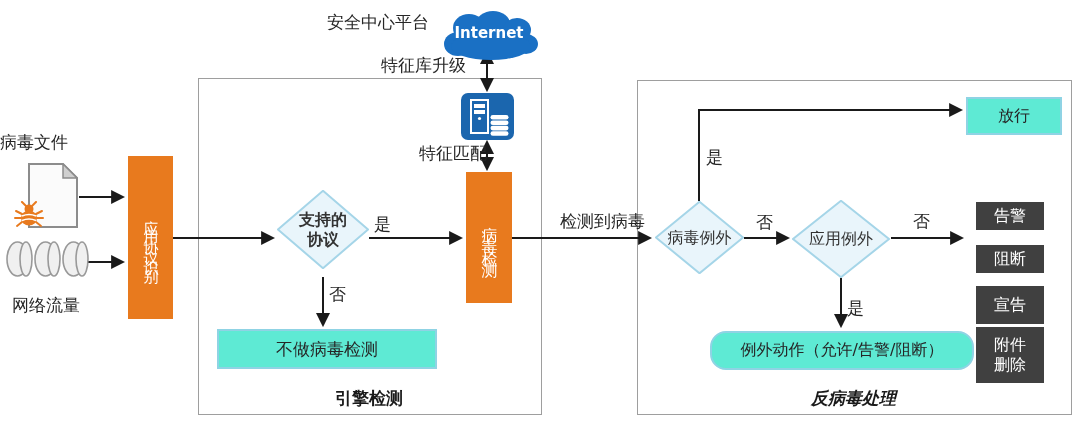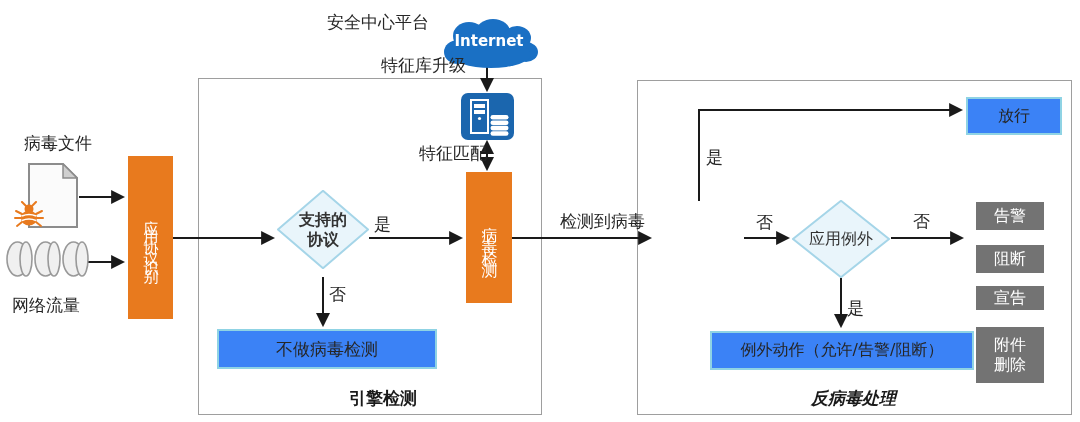--- a/index.html
+++ b/index.html
@@ -5,35 +5,35 @@
   html,body{margin:0;padding:0;background:#fff;}
   body{font-family:"DejaVu Sans","Liberation Sans",sans-serif;color:#262626;}
   #stage{position:relative;width:1080px;height:422px;background:#fff;overflow:hidden;}
   .abs{position:absolute;}
   .lbl{position:absolute;font-size:17px;line-height:1.15;color:#262626;white-space:nowrap;}
   .lbl-sm{position:absolute;font-size:17px;color:#262626;white-space:nowrap;}
   .group-box{position:absolute;border:1.5px solid #9E9E9E;background:transparent;}
   .group-label{position:absolute;font-size:17px;font-weight:bold;text-align:center;color:#1a1a1a;}
   .orange-box{position:absolute;background:#E87A1E;color:#fff;display:flex;align-items:center;justify-content:center;text-align:center;}
   .vtext{writing-mode:vertical-rl;text-orientation:upright;}
-  .light-box{position:absolute;background:#3b82f6;border:2px solid #8FD3E4;display:flex;align-items:center;justify-content:center;text-align:center;font-size:17px;color:#262626;white-space:pre-line;}
+  .light-box{position:absolute;background:#5eead4;border:2px solid #8FD3E4;display:flex;align-items:center;justify-content:center;text-align:center;font-size:17px;color:#262626;white-space:pre-line;}
   .diamond{position:absolute;}
   .diamond svg{position:absolute;left:0;top:0;width:100%;height:100%;}
   .diamond .dtext{position:absolute;inset:0;display:flex;align-items:center;justify-content:center;text-align:center;font-size:16px;color:#333;white-space:pre-line;line-height:1.25;}
-  .action-box{position:absolute;background:#737373;color:#fff;display:flex;align-items:center;justify-content:center;text-align:center;font-size:16px;white-space:pre-line;line-height:1.25;}
+  .action-box{position:absolute;background:#404040;color:#fff;display:flex;align-items:center;justify-content:center;text-align:center;font-size:16px;white-space:pre-line;line-height:1.25;}
   .internet-text{position:absolute;inset:0;display:flex;align-items:center;justify-content:center;color:#fff;font-weight:bold;font-size:15px;padding-bottom:8px;}
 </style>
 </head>
 <body>
 
 <div id="stage">
 
   <div class="group-box" style="left:198px;top:78px;width:342px;height:335px;"></div>
   <div class="group-box" style="left:637px;top:80px;width:433px;height:333px;"></div>
-  <div class="group-label" style="left:212px;top:387px;width:342px;">引擎检测</div>
+  <div class="group-label" style="left:198px;top:387px;width:342px;">引擎检测</div>
   <div class="group-label" style="left:637px;top:387px;width:433px;font-style:italic;">反病毒处理</div>
 
   <svg class="abs" style="left:0;top:0;pointer-events:none;" width="1080" height="422" viewBox="0 0 1080 422">
     <defs>
       <marker id="ah" viewBox="0 0 10 10" refX="8.5" refY="5" markerWidth="7" markerHeight="7" orient="auto-start-reverse">
         <path d="M0,0 L10,5 L0,10 z" fill="#1a1a1a"></path>
       </marker>
     </defs>
     <g stroke="#1a1a1a" stroke-width="2" fill="none">
       <path d="M487,52 L487,90" marker-start="url(#ah)" marker-end="url(#ah)"></path>
@@ -45,21 +45,21 @@
       <path d="M323,277 L323,325" marker-end="url(#ah)"></path>
       <path d="M512,238 L650,238" marker-end="url(#ah)"></path>
       <path d="M699,201 L699,110 L961,110" marker-end="url(#ah)"></path>
       <path d="M744,238 L788,238" marker-end="url(#ah)"></path>
       <path d="M891,238 L962,238" marker-end="url(#ah)"></path>
       <path d="M841,278 L841,326" marker-end="url(#ah)"></path>
     </g>
   </svg>
 
   <div class="lbl" style="left:327px;top:13px;">安全中心平台</div>
-  <div class="abs" style="left:436px;top:19px;width:106px;height:52px;">
+  <div class="abs" style="left:436px;top:11px;width:106px;height:52px;">
     <svg width="106" height="52" viewBox="0 0 106 52">
       <g fill="#1A70C4">
         <ellipse cx="22" cy="33" rx="14" ry="12"></ellipse>
         <ellipse cx="33" cy="17" rx="16" ry="14"></ellipse>
         <ellipse cx="57" cy="13" rx="17" ry="13"></ellipse>
         <ellipse cx="81" cy="19" rx="14" ry="12"></ellipse>
         <ellipse cx="90" cy="33" rx="12" ry="10"></ellipse>
         <ellipse cx="55" cy="35" rx="40" ry="14"></ellipse>
       </g>
     </svg>
@@ -77,21 +77,21 @@
       <g fill="#fff">
         <rect x="29.5" y="22" width="18" height="4.6" rx="2.3"></rect>
         <rect x="29.5" y="27.4" width="18" height="4.6" rx="2.3"></rect>
         <rect x="29.5" y="32.8" width="18" height="4.6" rx="2.3"></rect>
         <rect x="29.5" y="38.2" width="18" height="4.6" rx="2.3"></rect>
       </g>
     </svg>
   </div>
   <div class="lbl" style="left:419px;top:144px;">特征匹配</div>
 
-  <div class="lbl" style="left:24px;top:134px;">病毒文件</div>
+  <div class="lbl" style="left:0;top:134px;font-family:Liberation Mono, monospace;">病毒文件</div>
   <div class="abs" style="left:28px;top:163px;width:50px;height:65px;">
     <svg width="50" height="65" viewBox="0 0 50 65">
       <path d="M1,1 L35,1 L49,15 L49,64 L1,64 Z" fill="#FBFBFB" stroke="#8C8C8C" stroke-width="2"></path>
       <path d="M35,1 L35,15 L49,15 Z" fill="#CFCFCF" stroke="#8C8C8C" stroke-width="1.5"></path>
     </svg>
   </div>
   <div class="abs" style="left:14px;top:201px;width:30px;height:28px;">
     <svg width="30" height="28" viewBox="0 0 30 28">
       <g stroke="#E87A1E" stroke-width="2" stroke-linecap="round" fill="none">
         <path d="M12,5 L8,1"></path>
@@ -140,35 +140,41 @@
   <div class="lbl-sm" style="left:329px;top:283px;">否</div>
 
   <div class="light-box" style="left:217px;top:329px;width:216px;height:36px;">不做病毒检测</div>
 
   <div class="orange-box" style="left:466px;top:172px;width:46px;height:131px;">
     <span class="vtext" style="font-size:16px;letter-spacing:12px;">病毒检测</span>
   </div>
 
   <div class="lbl" style="left:560px;top:212px;">检测到病毒</div>
 
+  <div class="diamond" style="left:655px;top:201px;width:89px;height:73px;">
+    <svg viewBox="0 0 100 100" preserveAspectRatio="none">
+      <polygon points="50,1 99,50 50,99 1,50" fill="#E9F5FB" stroke="#A5D5E8" stroke-width="2" vector-effect="non-scaling-stroke"></polygon>
+    </svg>
+    <div class="dtext">病毒例外</div>
+  </div>
   <div class="lbl-sm" style="left:706px;top:146px;">是</div>
   <div class="lbl-sm" style="left:756px;top:211px;">否</div>
 
   <div class="light-box" style="left:966px;top:97px;width:92px;height:34px;font-size:16px;">放行</div>
 
   <div class="diamond" style="left:792px;top:200px;width:98px;height:78px;">
     <svg viewBox="0 0 100 100" preserveAspectRatio="none">
       <polygon points="50,1 99,50 50,99 1,50" fill="#E9F5FB" stroke="#A5D5E8" stroke-width="2" vector-effect="non-scaling-stroke"></polygon>
     </svg>
     <div class="dtext">应用例外</div>
   </div>
   <div class="lbl-sm" style="left:913px;top:210px;">否</div>
   <div class="lbl-sm" style="left:847px;top:297px;">是</div>
 
-  <div class="light-box" style="left:710px;top:331px;width:260px;height:35px;font-size:16px;">例外动作（允许/告警/阻断）</div>
+  <div class="light-box" style="left:710px;top:331px;width:260px;height:35px;font-size:16px;border-radius:16px;">例外动作（允许/告警/阻断）</div>
 
   <div class="action-box" style="left:976px;top:202px;width:68px;height:28px;">告警</div>
   <div class="action-box" style="left:976px;top:245px;width:68px;height:28px;">阻断</div>
-  <div class="action-box" style="left:976px;top:286px;width:68px;height:24px;">宣告</div>
+  <div class="action-box" style="left:976px;top:286px;width:68px;height:38px;">宣告</div>
   <div class="action-box" style="left:976px;top:327px;width:68px;height:56px;">附件
 删除</div>
 
 </div>
 
 </body></html>

